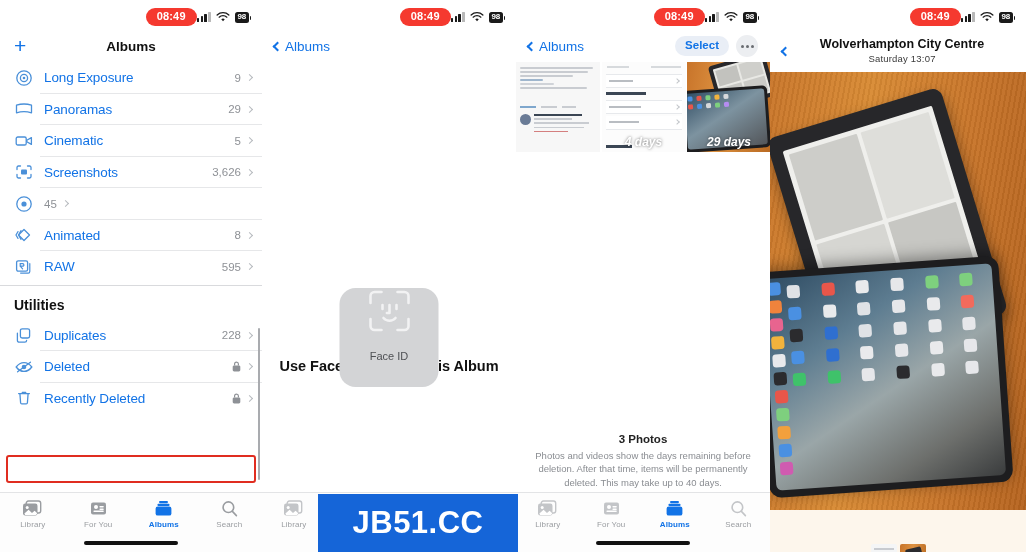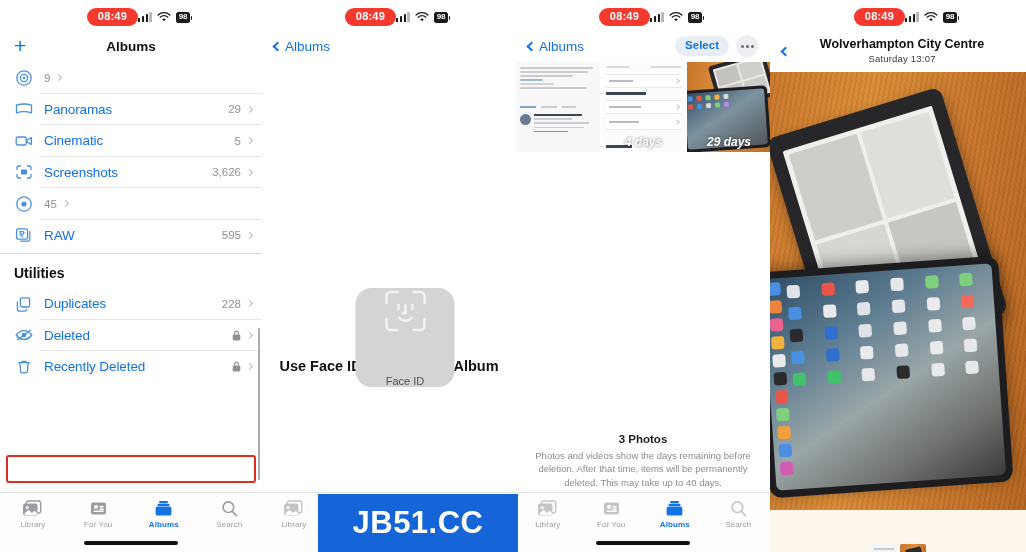--- a/index.html
+++ b/index.html
@@ -28,21 +28,21 @@
   .p2 { width: 254px; }
   .p3 { width: 254px; }
   .p4 { width: 256px; }
 
   
   .statusbar {
     position: relative;
     height: 30px;
     display: flex;
     align-items: center;
-    justify-content: center;
+    justify-content: flex-end;
     padding: 4px 13px 0 14px;
     flex: none;
   }
   .time-pill {
     background: #f5392f;
     color: #fff;
     font-size: 11px;
     font-weight: bold;
     border-radius: 11px;
     padding: 3px 11px 4px 11px;
@@ -192,21 +192,21 @@
   }
   .faceid-text {
     position: absolute; top: 296px; left: 0; right: 0; text-align: center;
     font-size: 14.5px; font-weight: bold; color: #111;
   }
   .faceid-card {
     position: absolute; top: 226px; left: 50%; transform: translateX(-50%);
     width: 99px; height: 99px;
     background: #d3d4d6; border-radius: 16px;
     display: flex; flex-direction: column; align-items: center;
-    justify-content: space-between; gap: 6px; margin-left: 16px;
+    justify-content: flex-start; gap: 16px;
   }
   .faceid-card .cap { font-size: 11px; color: #4e5054; }
 
   
   .photo-grid { display: flex; gap: 1.5px; height: 90px; }
   .ph { position: relative; overflow: hidden; flex: none; font-style: italic; }
   .ph .daytag {
     position: absolute; bottom: 3px; left: 0; right: 0; text-align: center;
     color: #fff; font-size: 12px; font-weight: bold;
     text-shadow: 0 0 3px rgba(0,0,0,.55);
@@ -318,20 +318,21 @@
     <div class="list">
 
       <div class="row">
         <span class="ico">
             <svg width="18" height="18" viewBox="0 0 18 18">
               <circle cx="9" cy="9" r="7.2" fill="none" stroke="#4a90d9" stroke-width="1.3"></circle>
               <circle cx="9" cy="9" r="3.6" fill="none" stroke="#4a90d9" stroke-width="1.3"></circle>
               <circle cx="9" cy="9" r="1.3" fill="#4a90d9"></circle>
             </svg>
           </span>
+        <span class="label">Long Exposure</span>
         <span class="count">9</span>
         <span class="chev-right"></span>
       </div>
       <div class="row">
         <span class="ico">
             <svg width="18" height="14" viewBox="0 0 18 14">
               <path d="M1.5 3.2c5-1.6 10-1.6 15 0v7.6c-5-1.6-10-1.6-15 0Z" fill="none" stroke="#4a90d9" stroke-width="1.3" stroke-linejoin="round"></path>
             </svg>
           </span>
         <span class="label">Panoramas</span>
@@ -361,20 +362,31 @@
         <span class="chev-right"></span>
       </div>
       <div class="row">
         <span class="ico">
             <svg width="18" height="18" viewBox="0 0 18 18">
               <circle cx="9" cy="9" r="7.2" fill="none" stroke="#4a90d9" stroke-width="1.3"></circle>
               <circle cx="9" cy="9" r="2.6" fill="#4a90d9"></circle>
             </svg>
           </span>
         <span class="count">45</span>
+        <span class="chev-right"></span>
+      </div>
+      <div class="row">
+        <span class="ico">
+            <svg width="18" height="16" viewBox="0 0 18 16">
+              <path d="M9 2.5 14.5 8 9 13.5 3.5 8Z" fill="none" stroke="#4a90d9" stroke-width="1.3" stroke-linejoin="round"></path>
+              <path d="M3 4.6 1 8l2 3.4M6 3.6 3.6 8 6 12.4" fill="none" stroke="#4a90d9" stroke-width="1.2" stroke-linecap="round"></path>
+            </svg>
+          </span>
+        <span class="label">Animated</span>
+        <span class="count">8</span>
         <span class="chev-right"></span>
       </div>
       <div class="row last">
         <span class="ico">
             <svg width="18" height="16" viewBox="0 0 18 16">
               <rect x="1.6" y="1.8" width="11" height="10.4" rx="1.6" fill="none" stroke="#4a90d9" stroke-width="1.3"></rect>
               <path d="M5.2 4.6h2.4a1.3 1.3 0 0 1 0 2.6H5.2V4.6Zm0 2.6 2.4 2.6M14.8 4.5v8a1.6 1.6 0 0 1-1.6 1.6H5.6" fill="none" stroke="#4a90d9" stroke-width="1.2" stroke-linecap="round"></path>
             </svg>
           </span>
         <span class="label">RAW</span>

